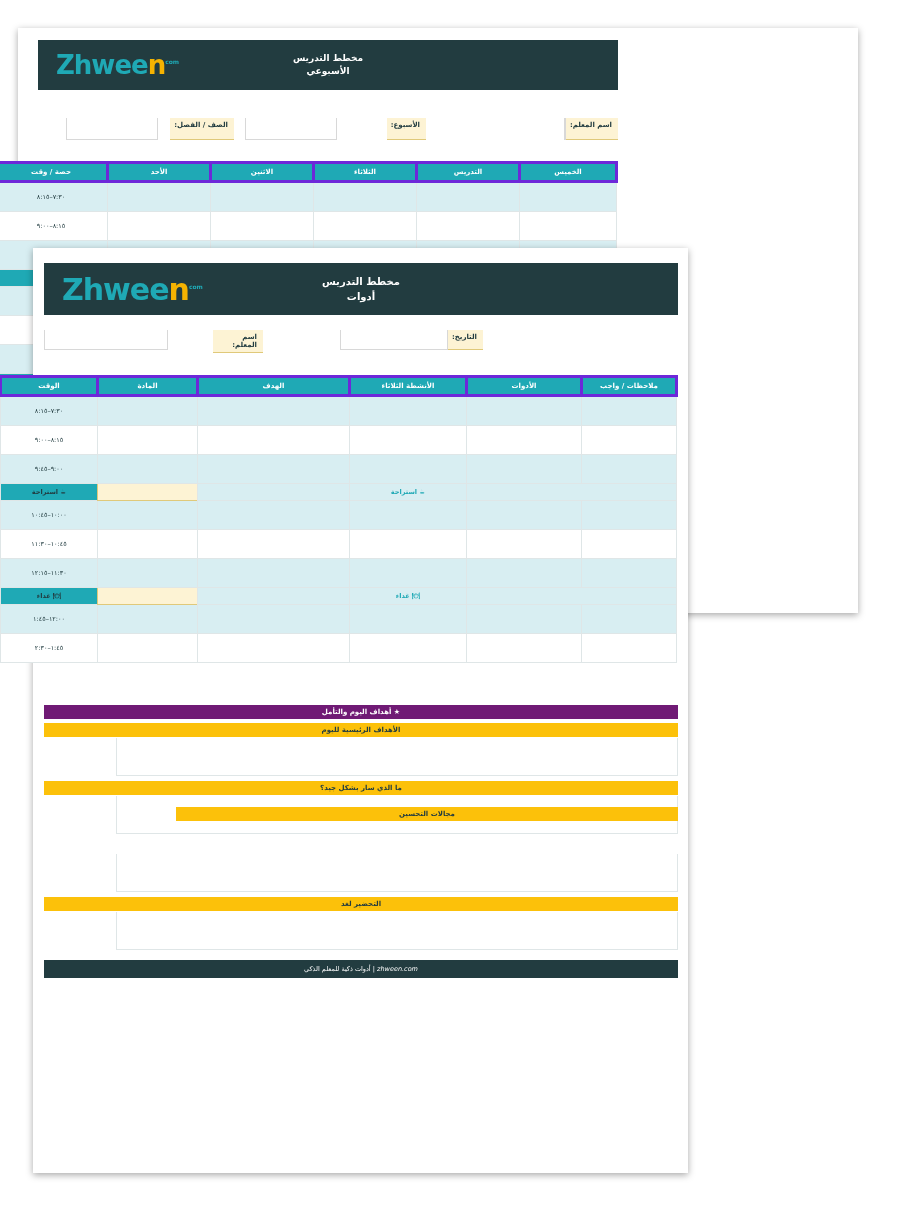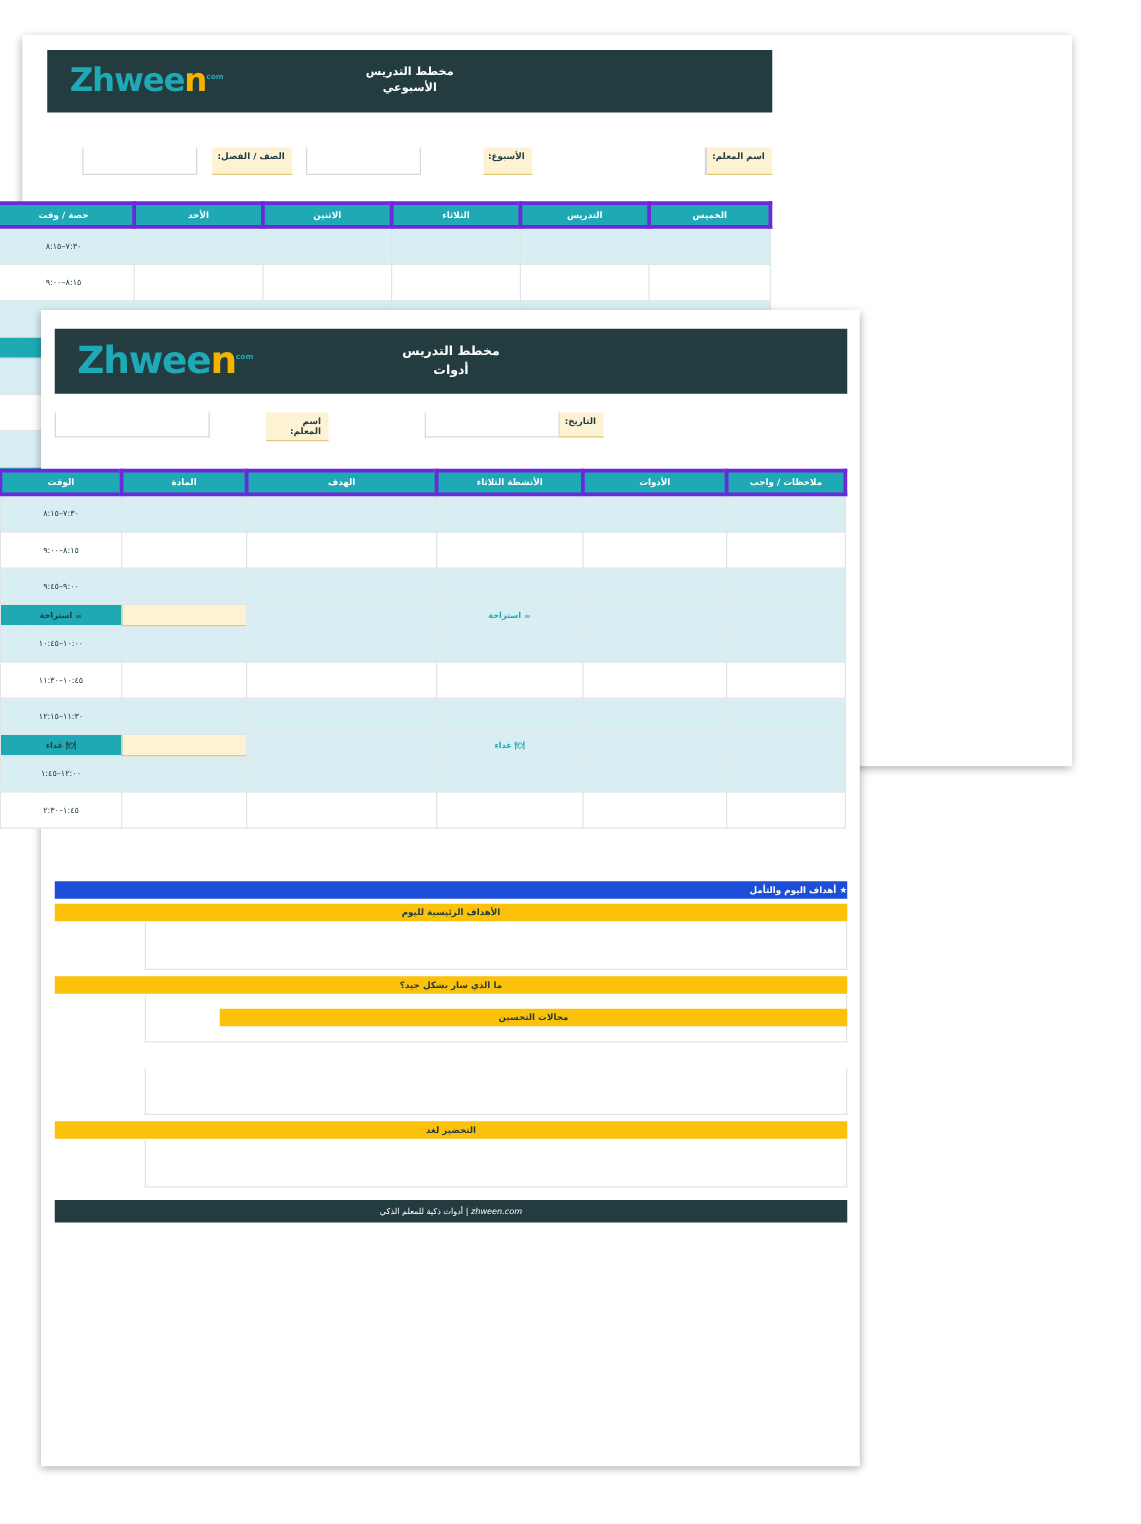--- a/index.html
+++ b/index.html
@@ -157,24 +157,25 @@
   .bar-yellow {
     background: #fcc10a;
     color: #223c40;
     font-size: 7px;
     font-weight: bold;
     text-align: center;
     padding: 3px 0;
     box-sizing: border-box;
   }
   .bar-teal {
-    background: #1d4ed8;
+    background: #701a75;
     color: #ffffff;
     font-size: 7px;
     font-weight: bold;
+    text-align: center;
     padding: 3px 0;
     box-sizing: border-box;
   }
   .writing-area {
     border: 1px solid #dfe6e7;
     border-top: none;
     background: #ffffff;
     box-sizing: border-box;
   }
 

